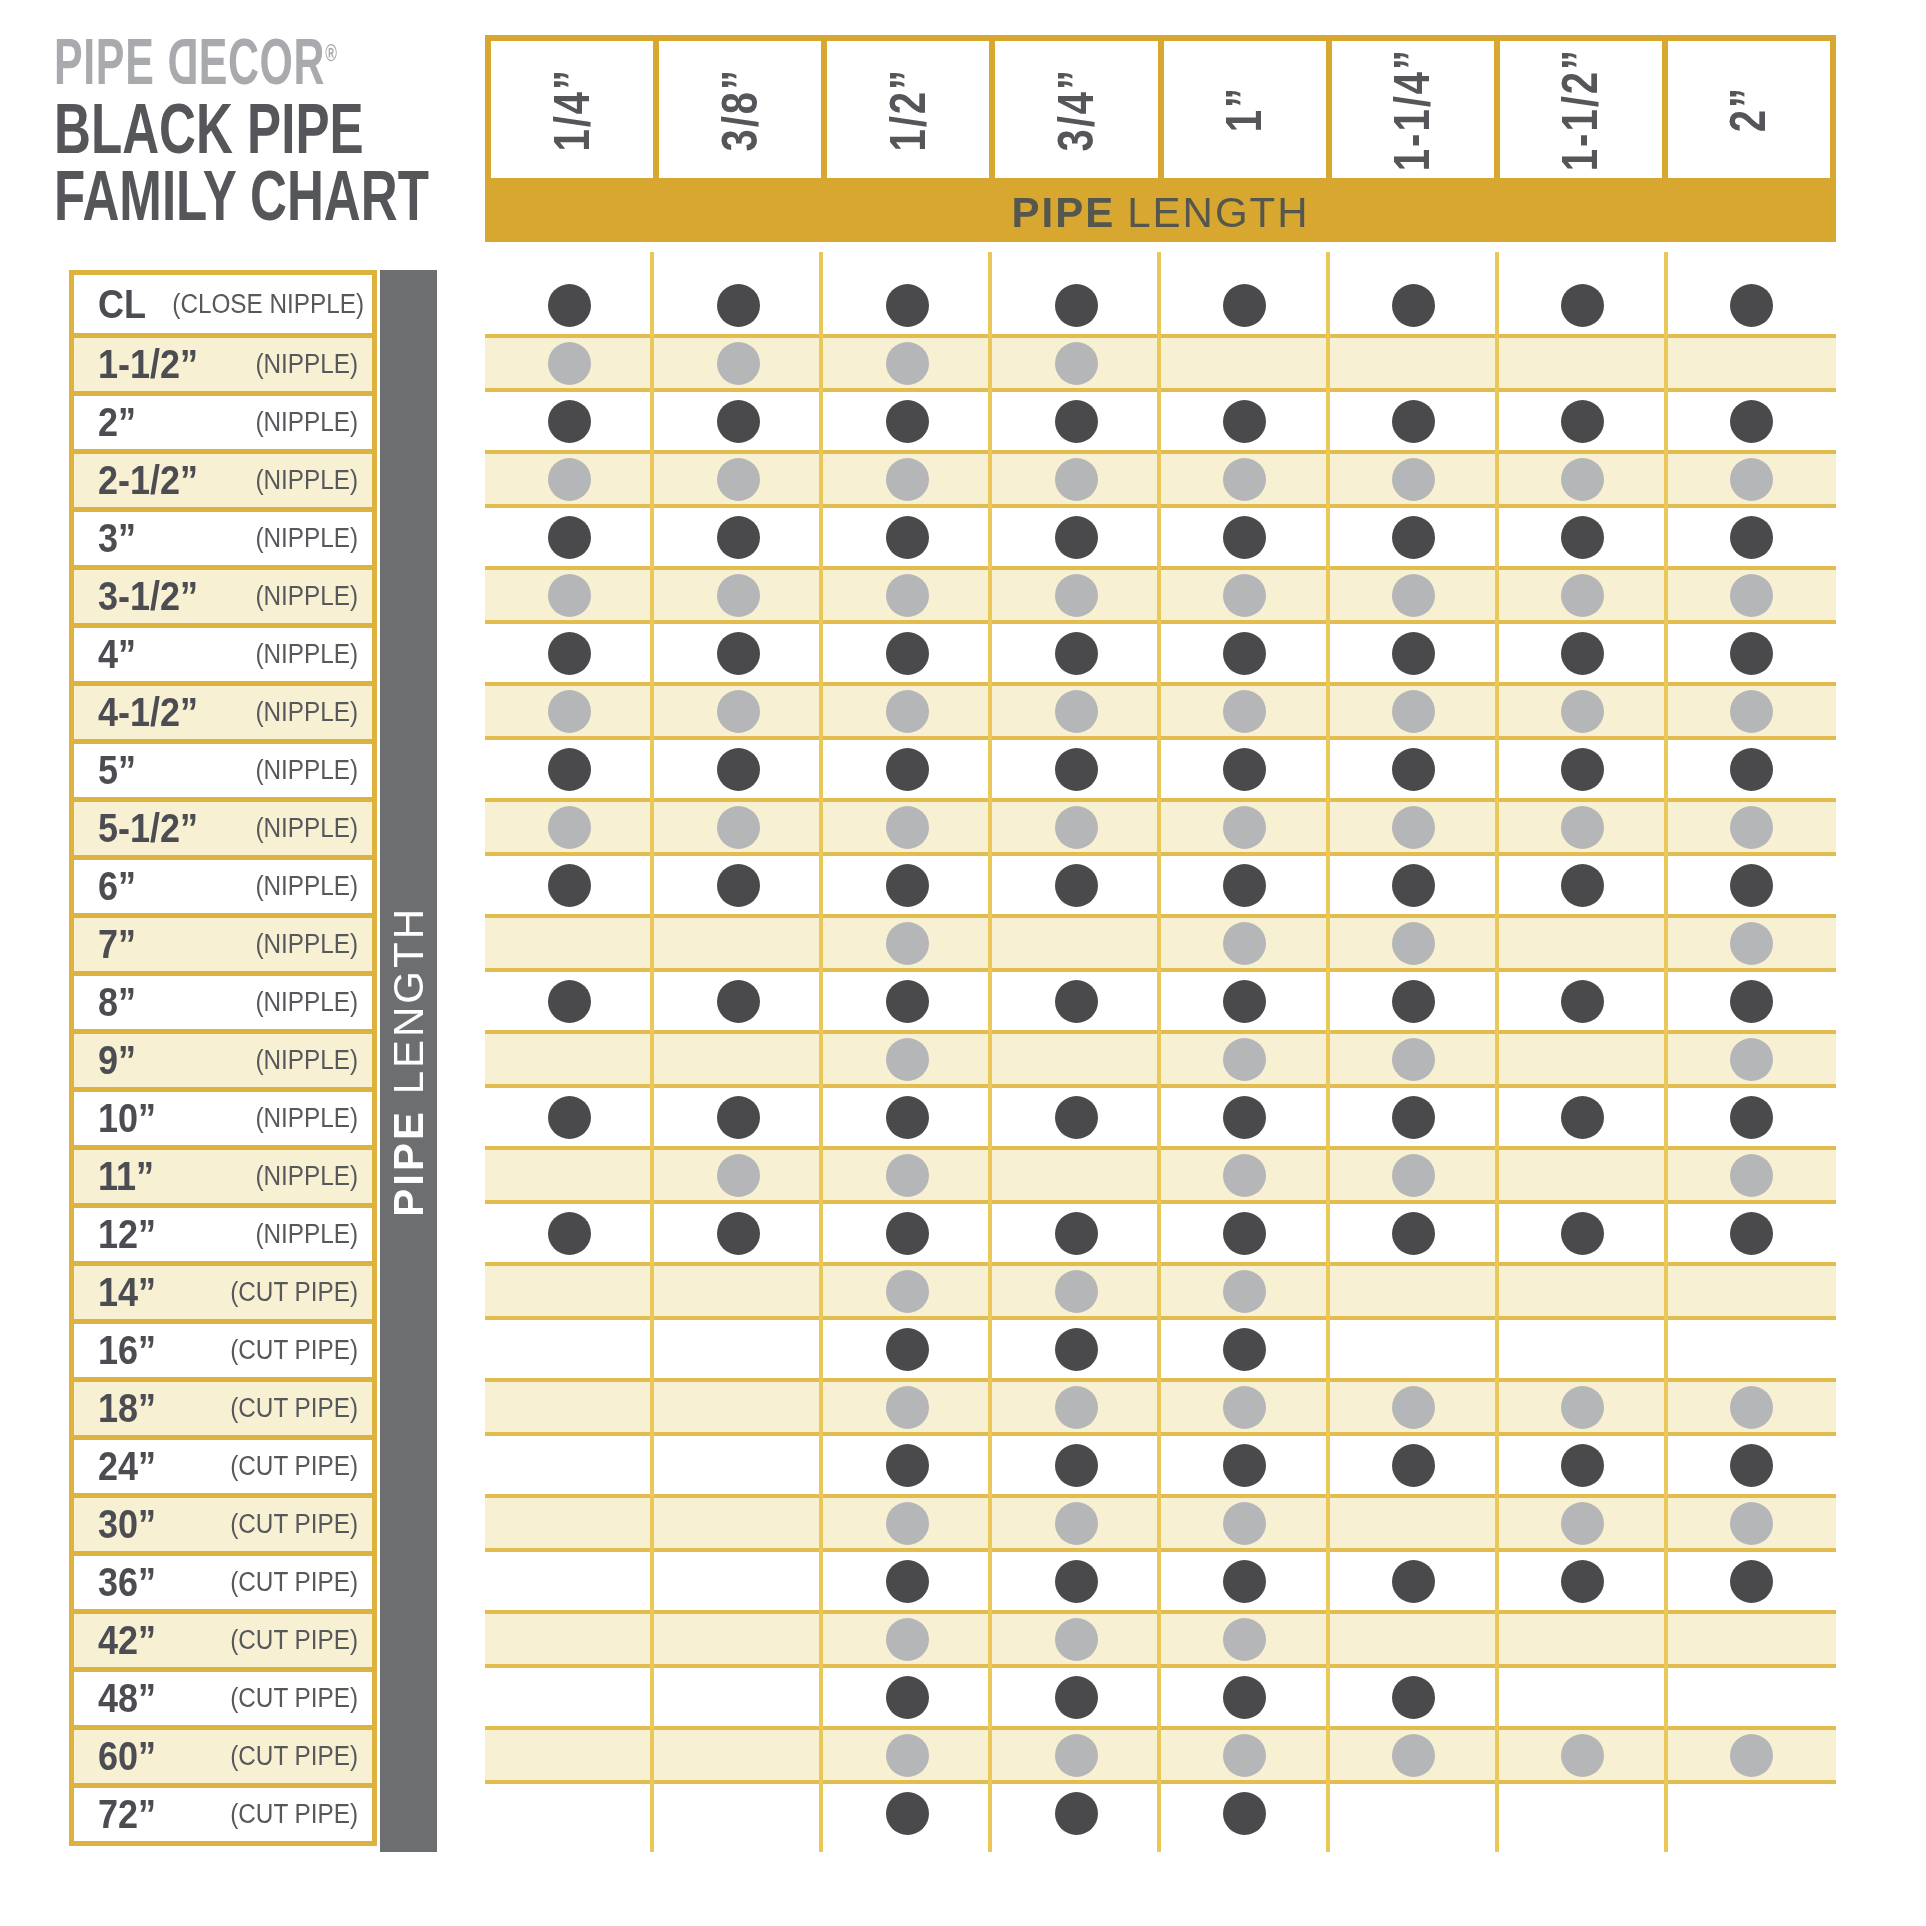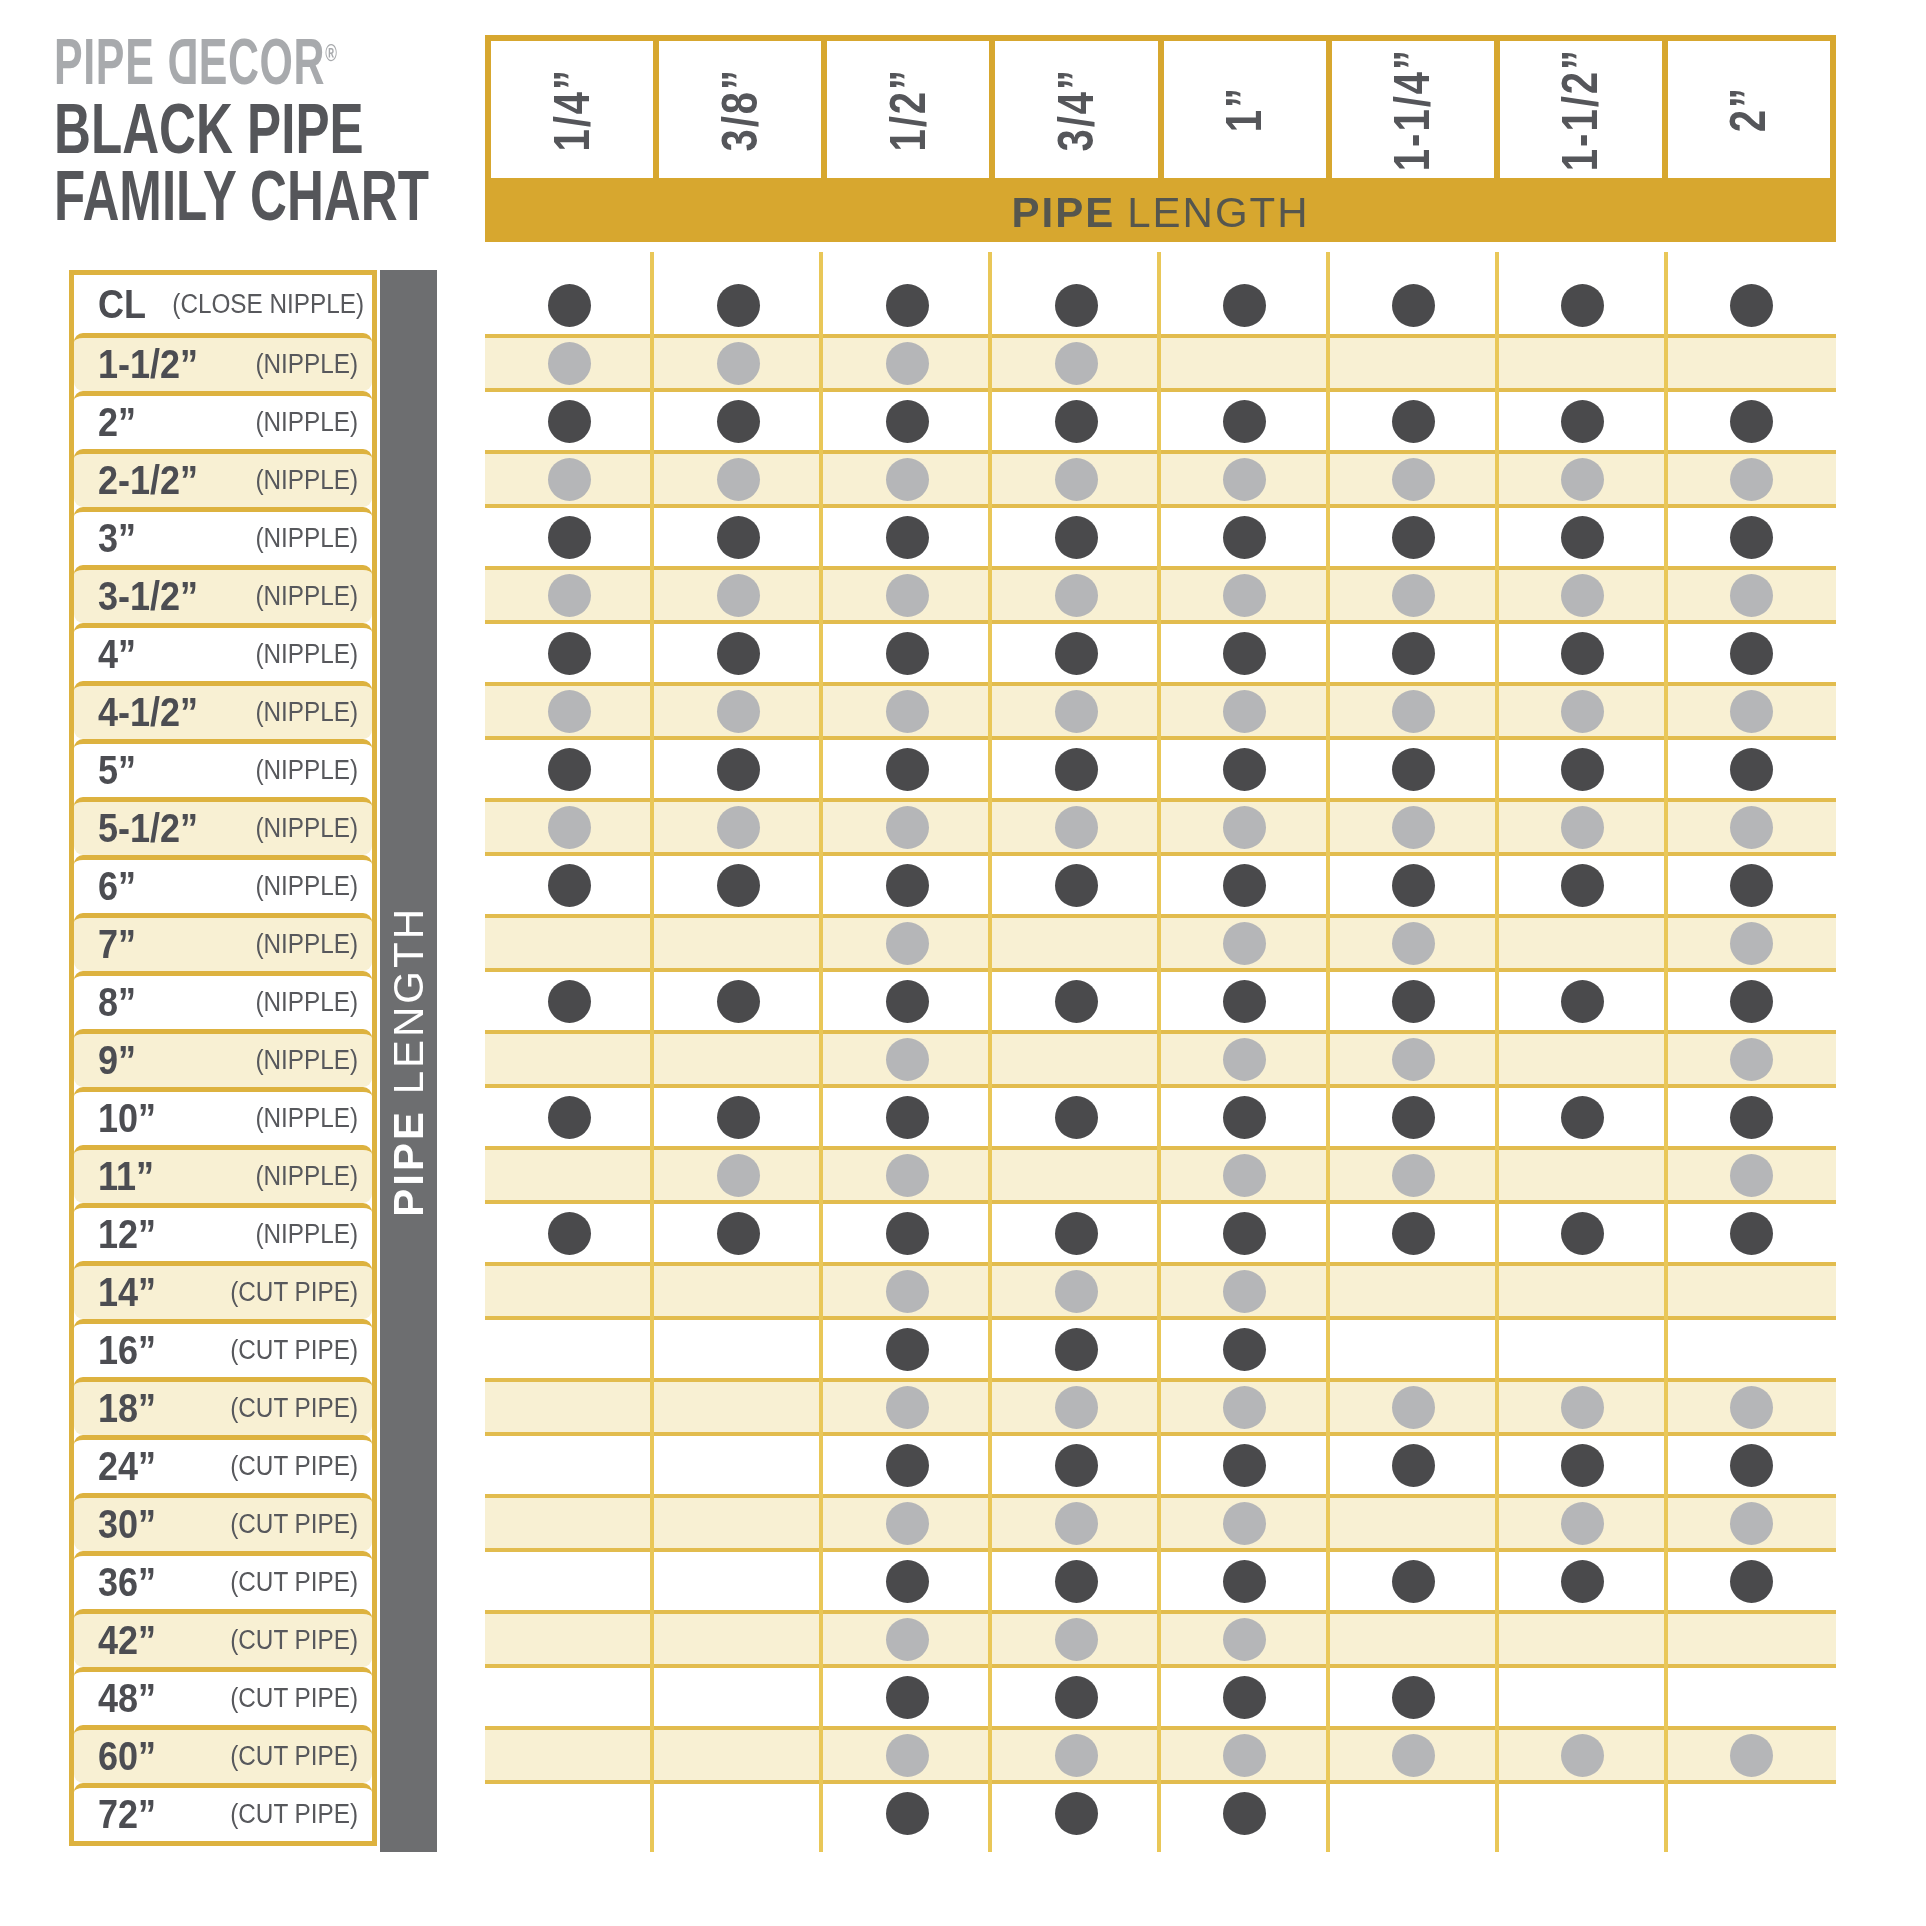--- a/index.html
+++ b/index.html
@@ -40,21 +40,21 @@
 
   
   .nominal-band{position:absolute;left:485px;top:183px;width:1351px;height:59px;background:var(--gold);
                 display:flex;align-items:center;justify-content:center;
                 font-size:42px;color:#55564E;letter-spacing:2px;white-space:nowrap;}
   .band-bold{font-weight:bold;margin-right:12px;}
 
   
   .label-table{position:absolute;left:69px;top:270px;width:308px;border:5px solid var(--label-border);background:#fff;}
   .label-row{height:58px;border-top:5px solid var(--label-border);background:#fff;
-             display:flex;align-items:center;justify-content:space-between;padding:0 14px 0 24px;border-radius:9px;}
+             display:flex;align-items:center;justify-content:space-between;padding:0 14px 0 24px;}
   .label-row:first-child{border-top:none;}
   .label-row.cream{background:var(--cream);}
   .label-size{font-weight:bold;font-size:40px;color:var(--label-text);
               transform:scaleX(.9);transform-origin:left center;white-space:nowrap;}
   .label-type{font-size:27px;color:#57585C;transform:scaleX(.9);transform-origin:right center;white-space:nowrap;}
 
   
   .length-bar{position:absolute;left:380px;top:270px;width:57px;height:1582px;background:var(--bar-gray);
               display:flex;align-items:center;justify-content:center;}
   .length-label{writing-mode:vertical-rl;transform:rotate(180deg);color:#fff;font-size:42px;

